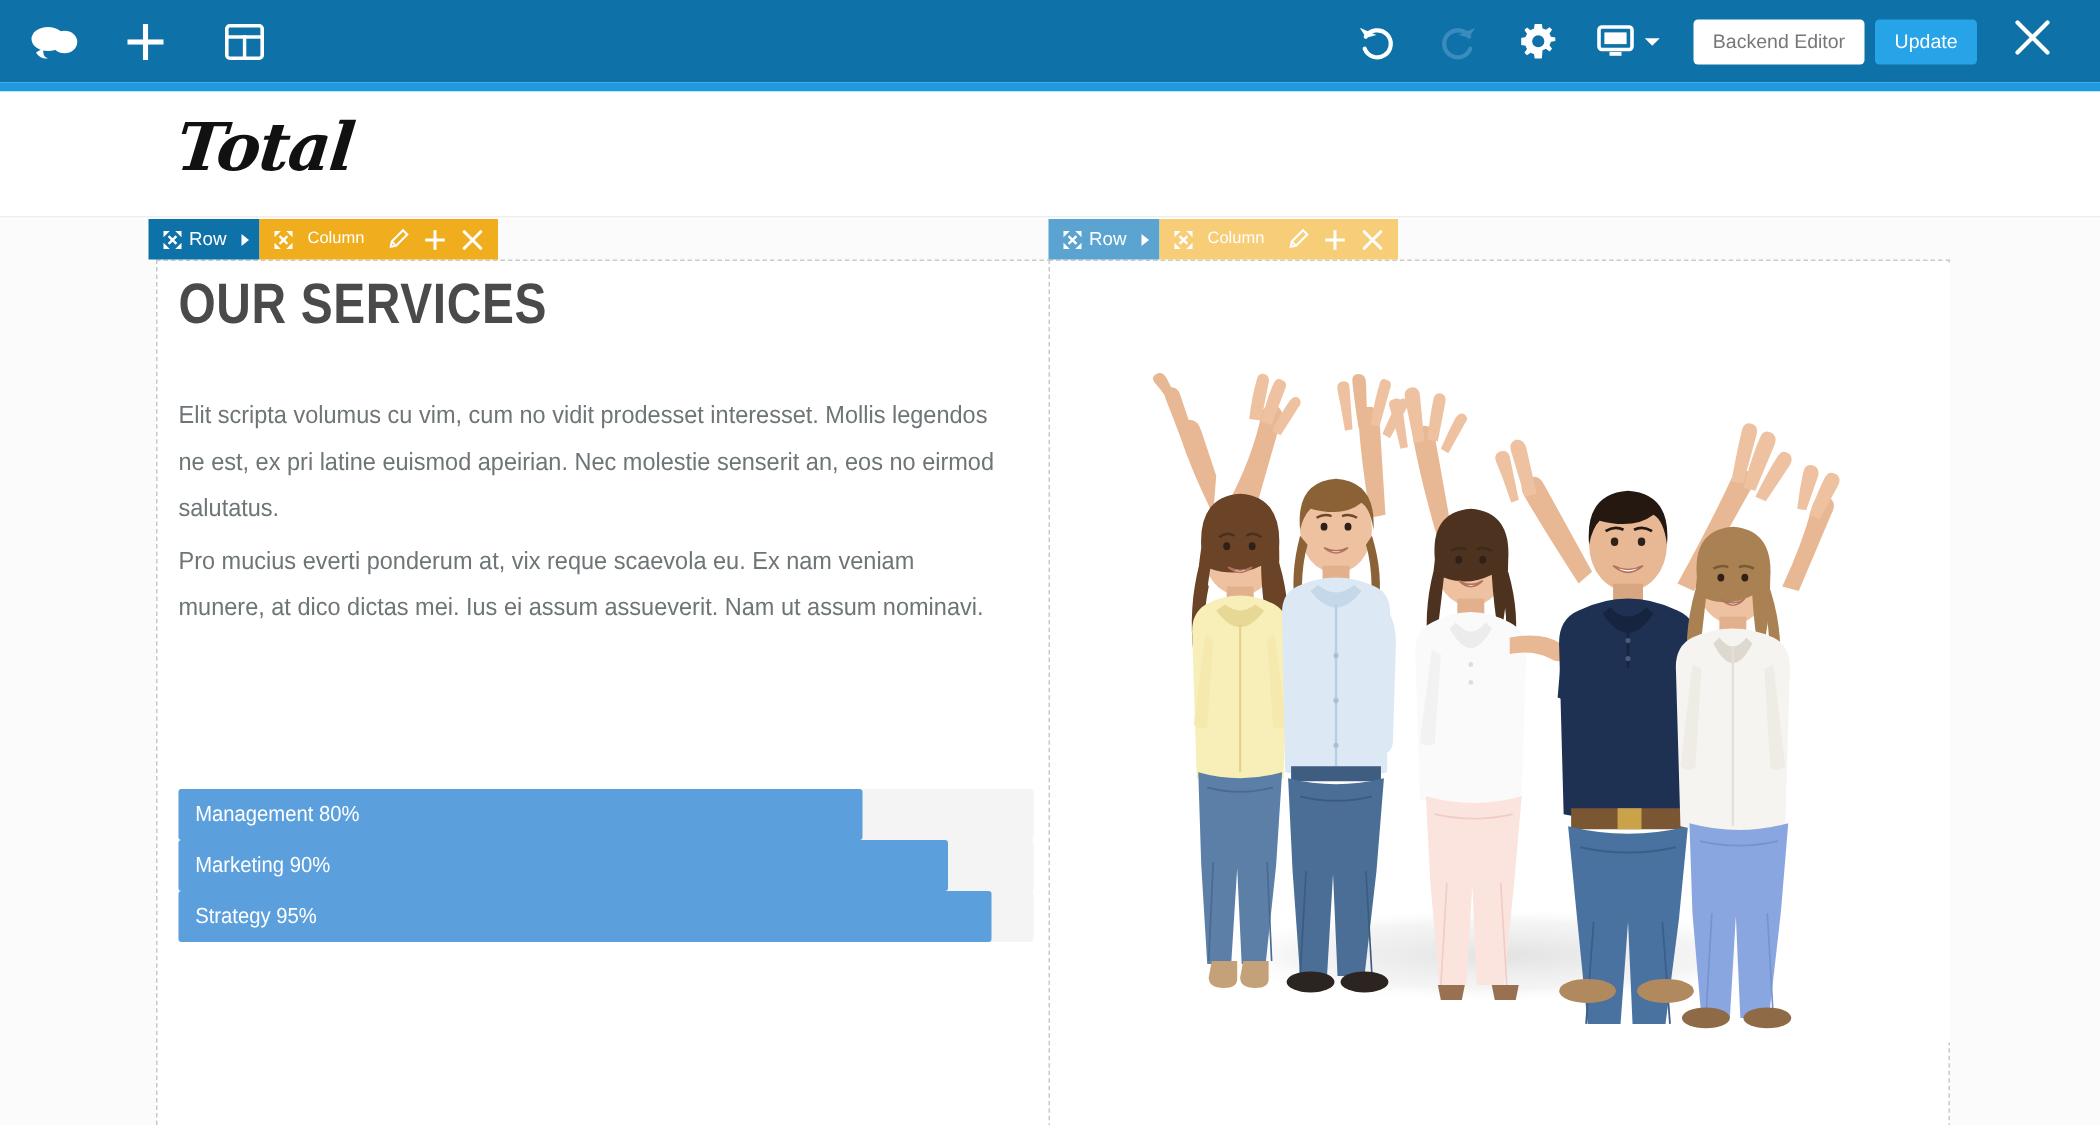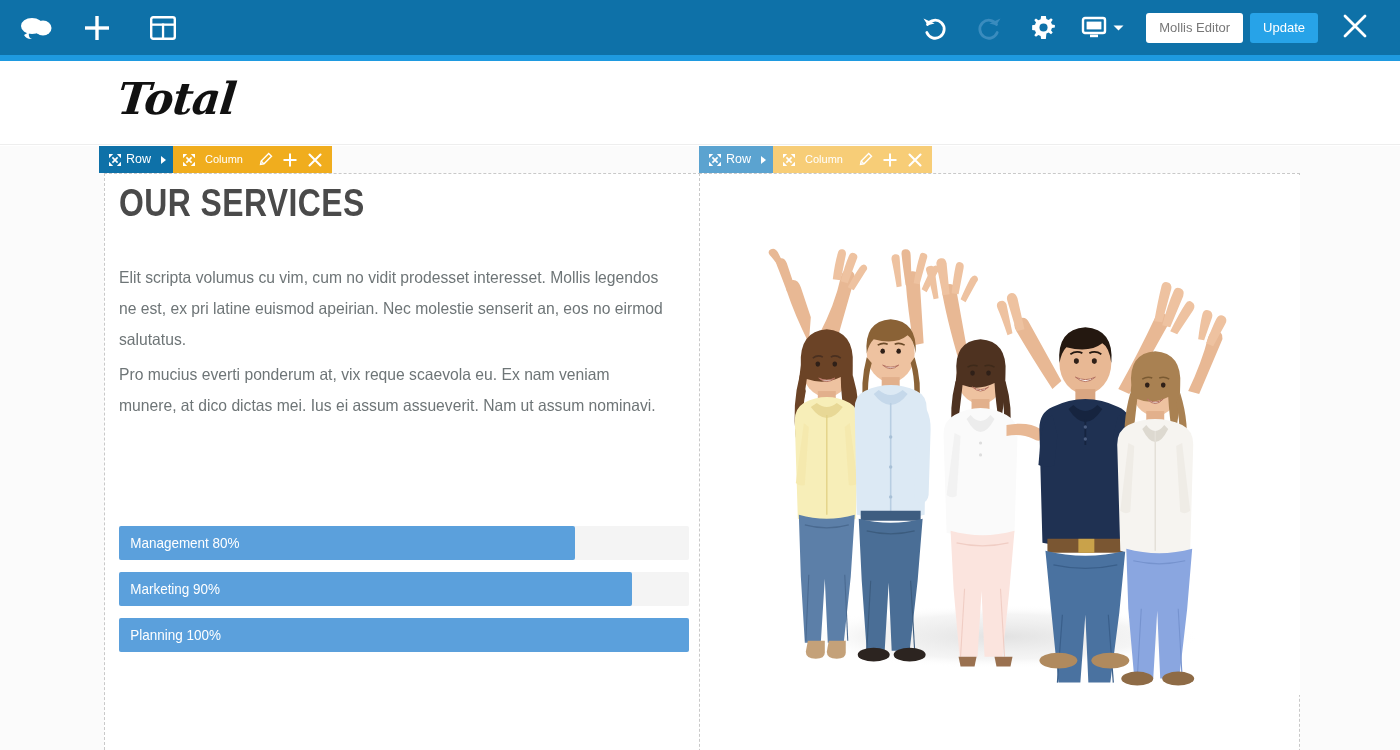--- a/index.html
+++ b/index.html
@@ -162,21 +162,20 @@
   }
   #para-1 { top: 88px; }
   #para-2 { top: 185px; }
 
   
   #bars { position: absolute; left: 14px; top: 352px; width: 570px; }
   .bar-track {
     position: relative;
     height: 34px; width: 570px;
     background: #f4f4f4;
-    margin-bottom: 12px;
     border-radius: 2px;
   }
   .bar-fill {
     position: absolute; left: 0; top: 0; bottom: 0;
     background: #5ba0dc;
     border-radius: 2px;
     display: flex; align-items: center;
   }
   .bar-label {
     color: #ffffff; font-size: 14.5px;
@@ -268,21 +267,21 @@
         </svg>
       </span>
       <span>
         <svg width="11" height="8" viewBox="0 0 11 8">
           <path d="M0.5 1.5 L5.5 6.5 L10.5 1.5 Z" fill="#ffffff"></path>
         </svg>
       </span>
     </div>
 
     <div class="btn-backend">
-      <span>Mollis Editor</span>
+      <span>Backend Editor</span>
     </div>
 
     <div class="btn-update">
       <span>Update</span>
     </div>
 
     <div class="btn-close">
       <span>
         <svg width="28" height="28" viewBox="0 0 28 28">
           <path d="M4 4 L24 24 M24 4 L4 24" stroke="#ffffff" stroke-width="2.8" stroke-linecap="round"></path>
@@ -390,22 +389,22 @@
         <div class="bar-fill" style="width:80%;">
           <span class="bar-label">Management 80%</span>
         </div>
       </div>
       <div class="bar-track">
         <div class="bar-fill" style="width:90%;">
           <span class="bar-label">Marketing 90%</span>
         </div>
       </div>
       <div class="bar-track">
-        <div class="bar-fill" style="width:100%;">
-          <span class="bar-label">Planning 100%</span>
+        <div class="bar-fill" style="width:95%;">
+          <span class="bar-label">Strategy 95%</span>
         </div>
       </div>
     </div>
   </div>
 
   <div class="col-box" id="col-right">
     <div id="team-photo">
       <svg viewBox="0 0 600 520" preserveAspectRatio="xMidYMid meet" aria-hidden="true">
         <defs>
           <radialGradient id="shadowGrad" cx="50%" cy="50%" r="50%">

